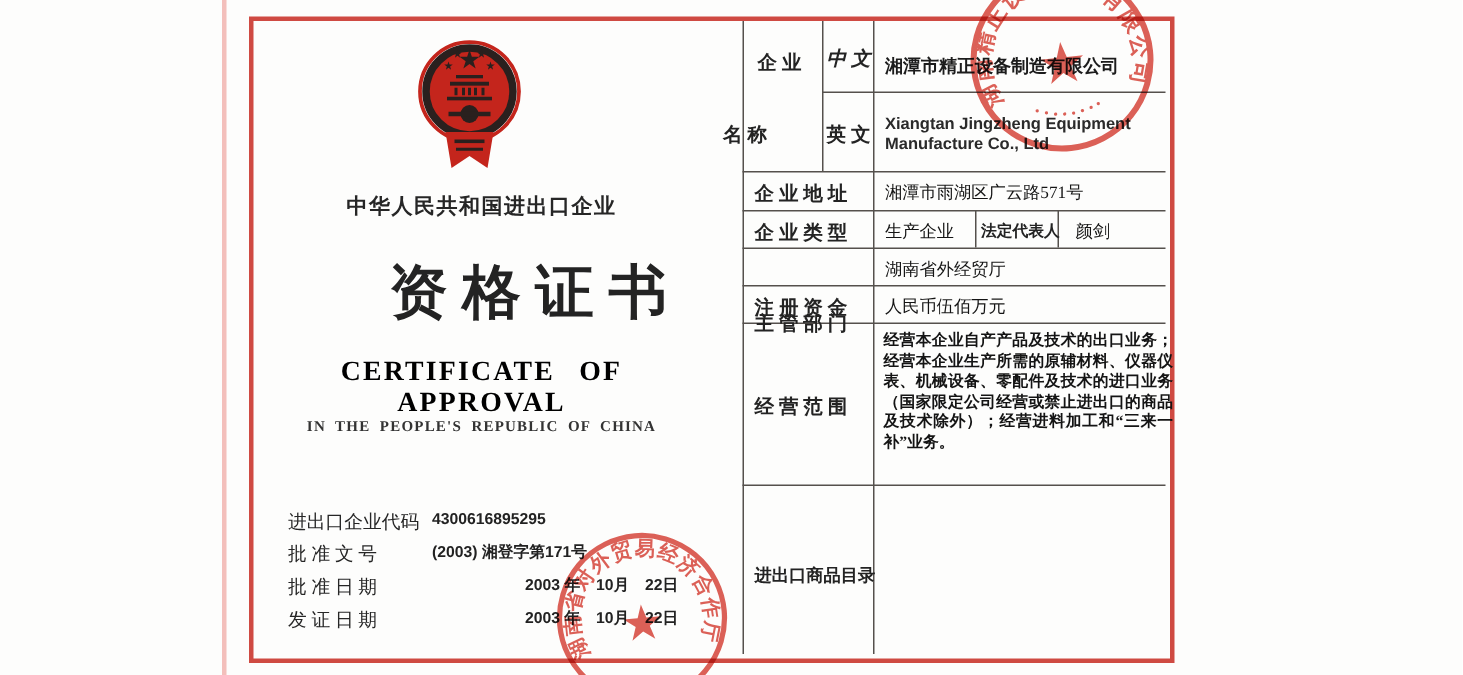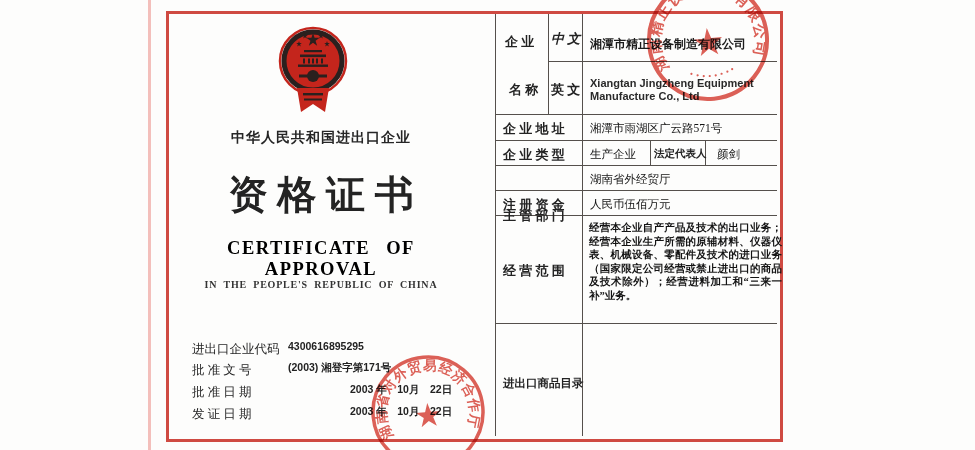--- a/index.html
+++ b/index.html
@@ -8,21 +8,21 @@
   .abs{position:absolute;}
   
   #frame{position:absolute;left:166px;top:11px;width:611px;height:425px;border:3px solid #cf4a42;background:transparent;}
   #scanline{position:absolute;left:148px;top:0;width:3px;height:450px;background:#efaaa6;opacity:.75;}
   
   .vl{position:absolute;width:1px;background:#55504c;}
   .hl{position:absolute;height:1px;background:#55504c;}
   
   .lcenter{position:absolute;left:170px;width:302px;text-align:center;}
   #t1{top:129px;font-size:14px;font-weight:bold;letter-spacing:1px;color:#262626;}
-  #t2{top:168px;font-size:39px;font-weight:bold;color:#232323;}
+  #t2{top:168px;font-size:39px;font-weight:bold;color:#232323;padding-left:31px;}
   #ten{top:238px;font-size:18.5px;font-weight:bold;letter-spacing:1.5px;word-spacing:10px;color:#000000;}
   .sub{font-size:10px;font-weight:bold;letter-spacing:.8px;word-spacing:3px;color:#333;}
   #sub1{top:266px;} #sub2{top:279px;}
   .frow{position:absolute;left:192px;height:16px;white-space:nowrap;}
   .f-label{display:inline-block;width:88px;font-size:12.5px;color:#262626;}
   .f-value{font-family:Liberation Sans, sans-serif;font-weight:bold;font-size:10.5px;color:#222;text-align:center;}
   .fv-a{position:absolute;left:96px;top:1px;white-space:nowrap;}
   .fv-date{position:absolute;left:158px;top:1px;white-space:nowrap;}
   
   .tlabel{position:absolute;font-size:13px;font-weight:bold;color:#232323;white-space:nowrap;}
@@ -104,21 +104,21 @@
   <div class="hl" style="left:495px;top:114px;width:282px;"></div>
   <div class="hl" style="left:495px;top:140px;width:282px;"></div>
   <div class="hl" style="left:495px;top:165px;width:282px;"></div>
   <div class="hl" style="left:495px;top:190px;width:282px;"></div>
   <div class="hl" style="left:495px;top:215px;width:282px;"></div>
   <div class="hl" style="left:495px;top:323px;width:282px;"></div>
   <div class="vl" style="left:650px;top:140px;height:25px;"></div>
   <div class="vl" style="left:705px;top:140px;height:25px;"></div>
 
   <div class="tlabel" style="left:505px;top:33px;">企 业</div>
-  <div class="tlabel" style="left:509px;top:81px;">名 称</div>
+  <div class="tlabel" style="left:482px;top:81px;">名 称</div>
   <div class="tlabel" style="left:551px;top:30px;font-style:italic;">中 文</div>
   <div class="tlabel" style="left:551px;top:81px;">英 文</div>
   <div class="tvalue-cn" style="left:590px;top:36px;">湘潭市精正设备制造有限公司</div>
   <div class="tvalue-en" style="left:590px;top:77px;">Xiangtan Jingzheng Equipment</div>
   <div class="tvalue-en" style="left:590px;top:90px;">Manufacture Co., Ltd</div>
 
   <div class="tlabel" style="left:503px;top:120px;">企 业 地 址</div>
   <div class="tvalue" style="left:590px;top:121px;">湘潭市雨湖区广云路571号</div>
 
   <div class="tlabel" style="left:503px;top:146px;">企 业 类 型</div>

